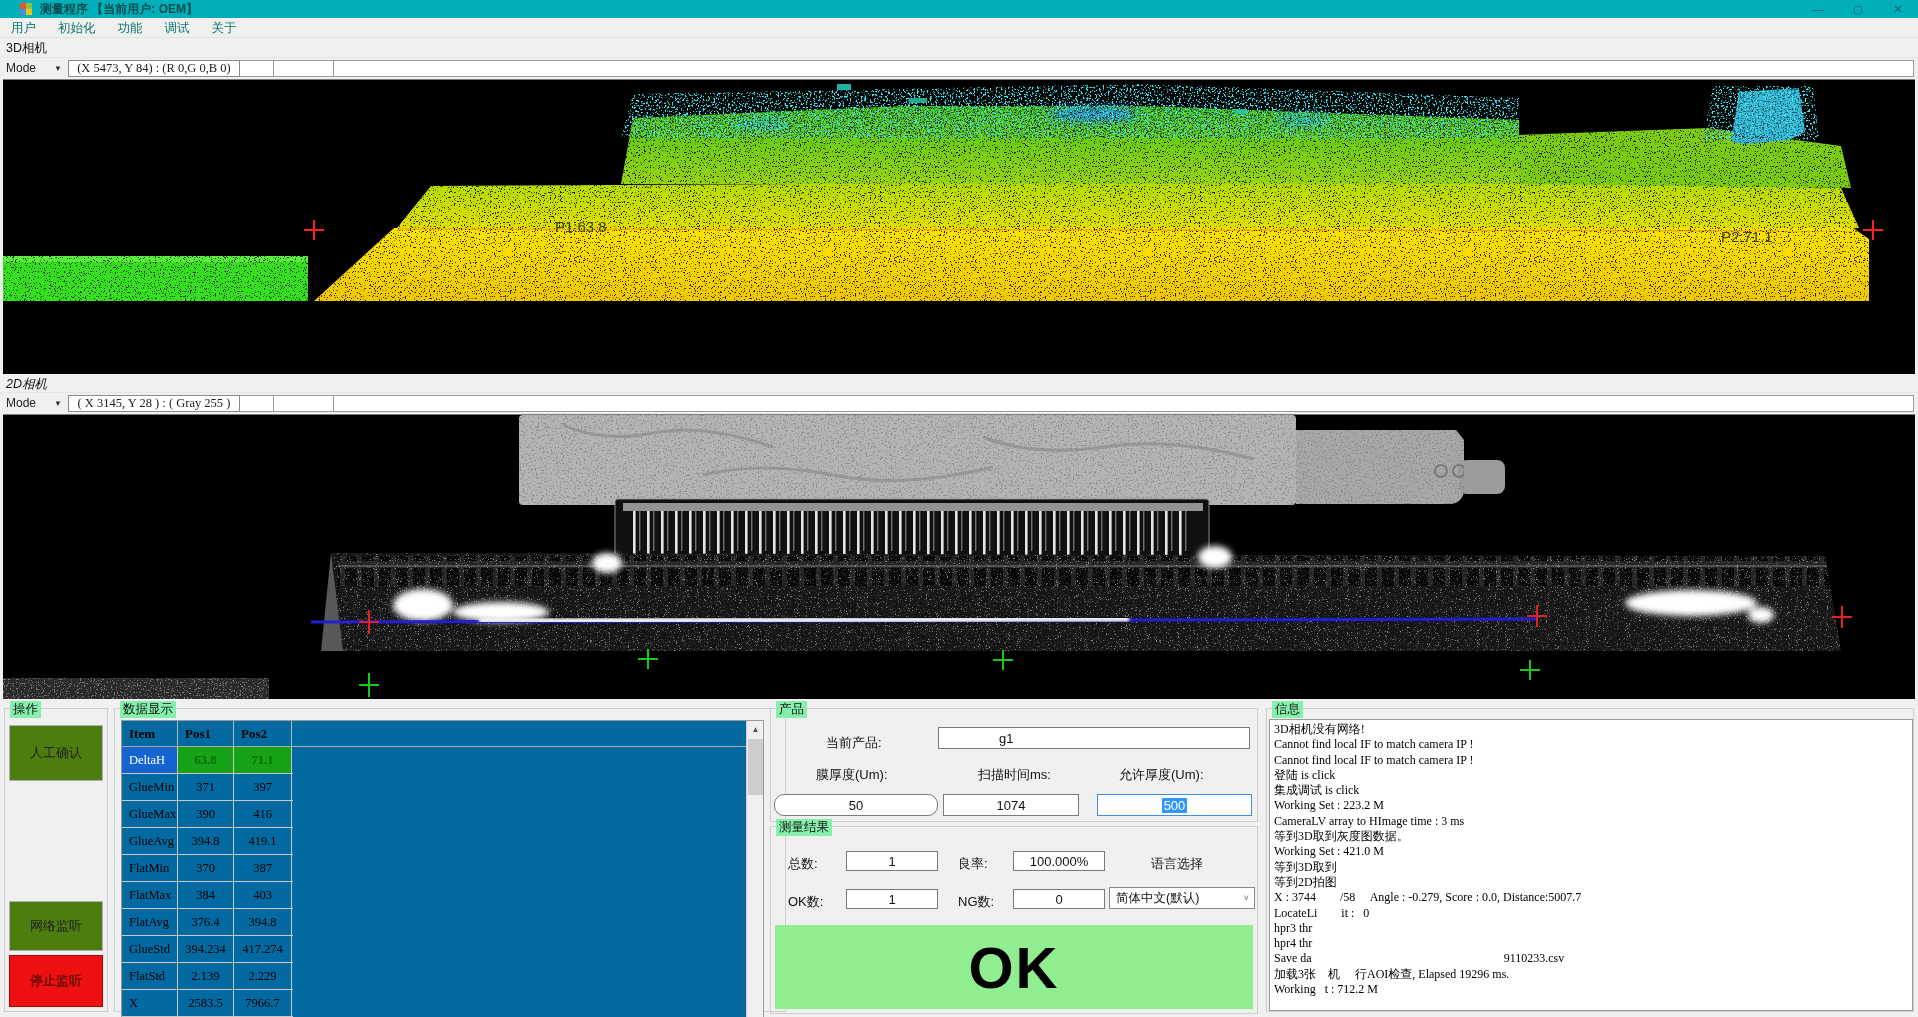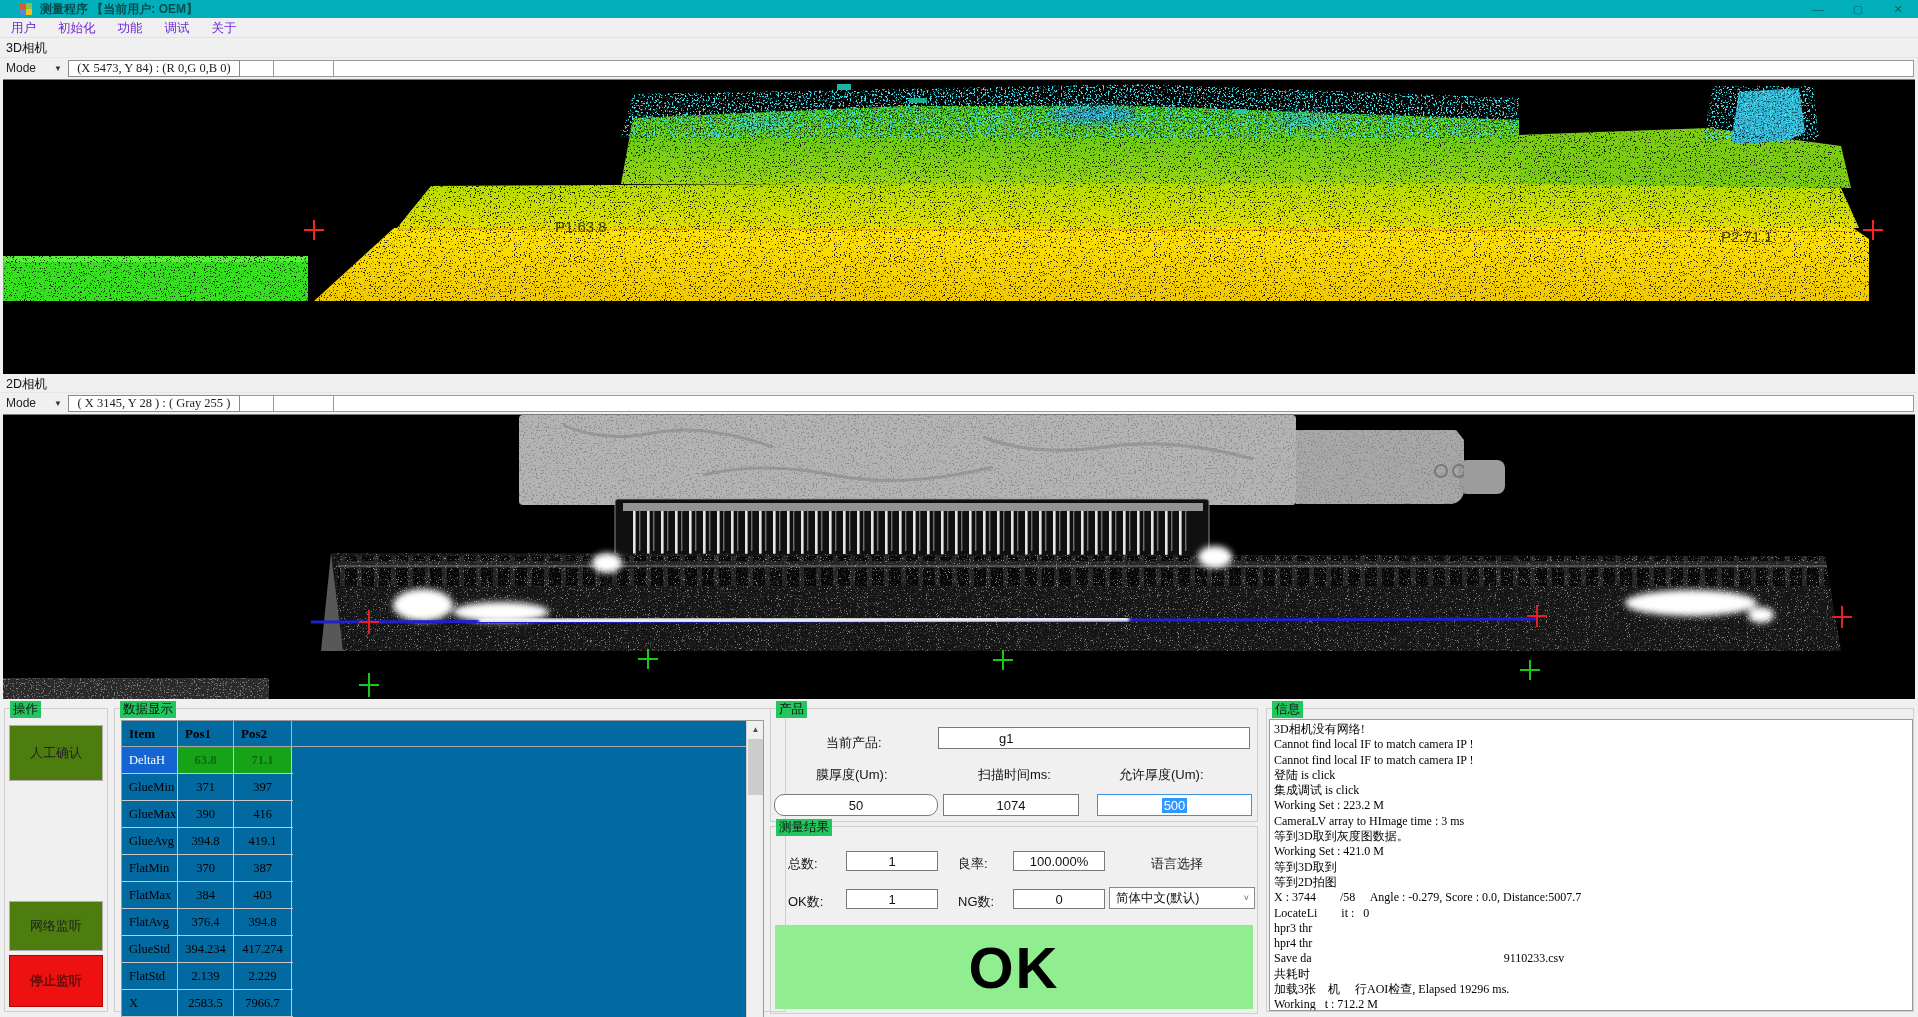--- a/index.html
+++ b/index.html
@@ -13,39 +13,39 @@
               grid-template-columns:6px 6px; grid-template-rows:6px 6px; }
   .app-icon i:nth-child(1){background:#e05a2b;} .app-icon i:nth-child(2){background:#8bc34a;}
   .app-icon i:nth-child(3){background:#4a90d9;} .app-icon i:nth-child(4){background:#f0c020;}
   .title-text { color:#053c3e; font-weight:bold; font-size:12px; margin-left:8px; color:#064c4f; }
   .win-controls { margin-left:auto; display:flex; align-items:center; height:18px; }
   .win-btn { width:40px; text-align:center; color:#0a5a5e; font-size:11px; line-height:18px; }
 
   
   .menubar { position:absolute; left:0; top:18px; width:1918px; height:20px;
              background:#f0f0f0; display:flex; align-items:center; border-bottom:1px solid #e2e2e2;}
-  .menu-item { font-size:12.5px; color:#6d28d9; padding:0 11px; line-height:20px; }
+  .menu-item { font-size:12.5px; color:#0f766e; padding:0 11px; line-height:20px; }
 
   .section-label { position:absolute; font-size:12.5px; color:#111; left:6px; }
 
   
   .modebar { position:absolute; left:0; width:1918px; height:21px; background:#f0f0f0;
              display:flex; align-items:center; border-top:1px solid #e6e6e6; }
   .mode-btn { font-size:12px; color:#222; padding:0 6px; display:flex; align-items:center; gap:18px;}
   .mode-caret { font-size:8px; color:#333; }
   .statusbox { height:17px; background:#fff; border:1px solid #8a8a8a; width:172px;
                font-family:"Liberation Serif", serif; font-size:12.5px; color:#222;
                display:flex; align-items:center; justify-content:center; }
   .mode-seg { height:17px; background:#fff; border:1px solid #9a9a9a; border-left:none; }
 
   .imgwrap { position:absolute; left:3px; width:1912px; background:#000; overflow:hidden; }
 
   
   .groupbox { position:absolute; border:1px solid #cfcfcf; }
-  .group-label { position:absolute; top:-8px; left:5px; background:#22c55e; padding:0 3px;
+  .group-label { position:absolute; top:-8px; left:5px; background:#86efac; padding:0 3px;
                  font-size:12.5px; color:#111; }
 
   .btn { position:absolute; background:#4d7c0f; border:1px solid #aeaeae; font-size:13px;
          color:#222; display:flex; align-items:center; justify-content:center; }
   .btn-red { background:#ee1111; border-color:#b40000; color:#6e0a0a; font-weight:bold; }
 
   
   .grid { position:absolute; left:6px; top:11px; width:643px; height:348px; background:#0369a1;
           border:1px solid #9a9a9a; overflow:hidden;
           font-family:"Liberation Serif", serif; }
@@ -208,21 +208,21 @@
 
   <g stroke="#ff2020" stroke-width="2">
     <line x1="301" y1="150" x2="321" y2="150"></line>
         <line x1="311" y1="140" x2="311" y2="160"></line>
     <line x1="1860" y1="150" x2="1880" y2="150"></line>
         <line x1="1870" y1="140" x2="1870" y2="160"></line>
   </g>
 </svg>
 </div>
 
-<div class="section-label" style="top:376px;">2D相机</div>
+<div class="section-label" style="top:376px;font-style:italic;">2D相机</div>
 
 <div class="modebar" style="top:392px;">
   <div class="mode-btn">
     <span>Mode</span>
     <span class="mode-caret">▼</span>
   </div>
   <div class="statusbox">( X 3145, Y 28 ) : ( Gray 255 )</div>
   <div class="mode-seg" style="width:34px;"></div>
   <div class="mode-seg" style="width:60px;"></div>
   <div class="mode-seg" style="flex:1; margin-right:4px;"></div>
@@ -460,17 +460,16 @@
       <div class="logline" data-index="6">CameraLV array to HImage time : 3 ms</div>
       <div class="logline" data-index="7">等到3D取到灰度图数据。</div>
       <div class="logline" data-index="8">Working Set : 421.0 M</div>
       <div class="logline" data-index="9">等到3D取到</div>
       <div class="logline" data-index="10">等到2D拍图</div>
       <div class="logline" data-index="11">X : 3744        /58     Angle : -0.279, Score : 0.0, Distance:5007.7</div>
       <div class="logline" data-index="12">LocateLi        it :   0</div>
       <div class="logline" data-index="13">hpr3 thr</div>
       <div class="logline" data-index="14">hpr4 thr</div>
       <div class="logline" data-index="15">Save da                                                                9110233.csv</div>
-      <div class="logline" data-index="16">共耗时</div>
       <div class="logline" data-index="17">加载3张    机     行AOI检查, Elapsed 19296 ms.</div>
       <div class="logline" data-index="18">Working   t : 712.2 M</div>
     </div>
 </div>
 
 </body></html>

